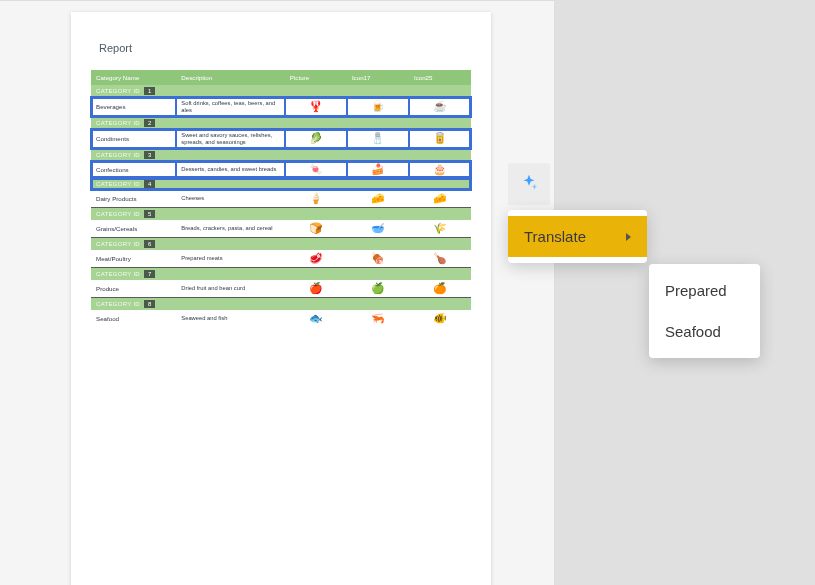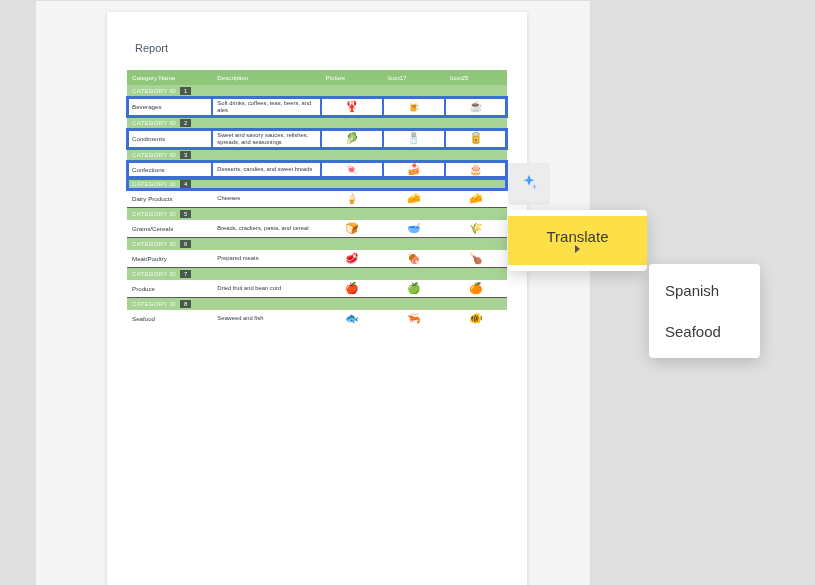--- a/index.html
+++ b/index.html
@@ -9,21 +9,20 @@
     font-family: Arial, sans-serif;
     position: relative;
   }
   .viewer {
     position: absolute;
     left: 0; top: 0;
     width: 555px; height: 585px;
     background: #f5f5f5;
     border-top: 1px solid #ddd;
     border-right: 1px solid #ddd;
-    margin-left: 36px;
   }
   .page {
     position: absolute;
     left: 71px; top: 11px;
     width: 420px;
     height: 594px;
     background: #ffffff;
     box-shadow: 0 1px 4px rgba(0,0,0,0.15);
     padding: 30px 20px 20px 20px;
   }
@@ -102,21 +101,21 @@
     font-size: 15px;
     color: #3a3a3a;
   }
   .menu1 { left: 508px; top: 210px; width: 139px; }
   .menu2 { left: 649px; top: 264px; width: 111px; }
   .menu-item {
     padding: 12px 16px;
     display: flex; align-items: center; justify-content: space-between;
     cursor: pointer;
   }
-  .menu-item.hover { background: #fde047; flex-direction: column; }
+  .menu-item.hover { background: #eab308; }
   .arrow {
     width: 0; height: 0;
     border-top: 4px solid transparent;
     border-bottom: 4px solid transparent;
     border-left: 5px solid #555;
   }
   .emoji { font-size: 11px; line-height: 1; }
 </style>
 </head>
 <body>
@@ -230,18 +229,18 @@
 
 <div class="menu menu1">
   <div class="menu-item hover">
     <span>Translate</span>
     <span class="arrow"></span>
   </div>
 </div>
 
 <div class="menu menu2" id="langmenu">
     <div class="menu-item">
-      <span>Spanish</span>
+      <span>Prepared</span>
     </div>
     <div class="menu-item">
       <span>Seafood</span>
     </div>
   </div>
 
 </body></html>

